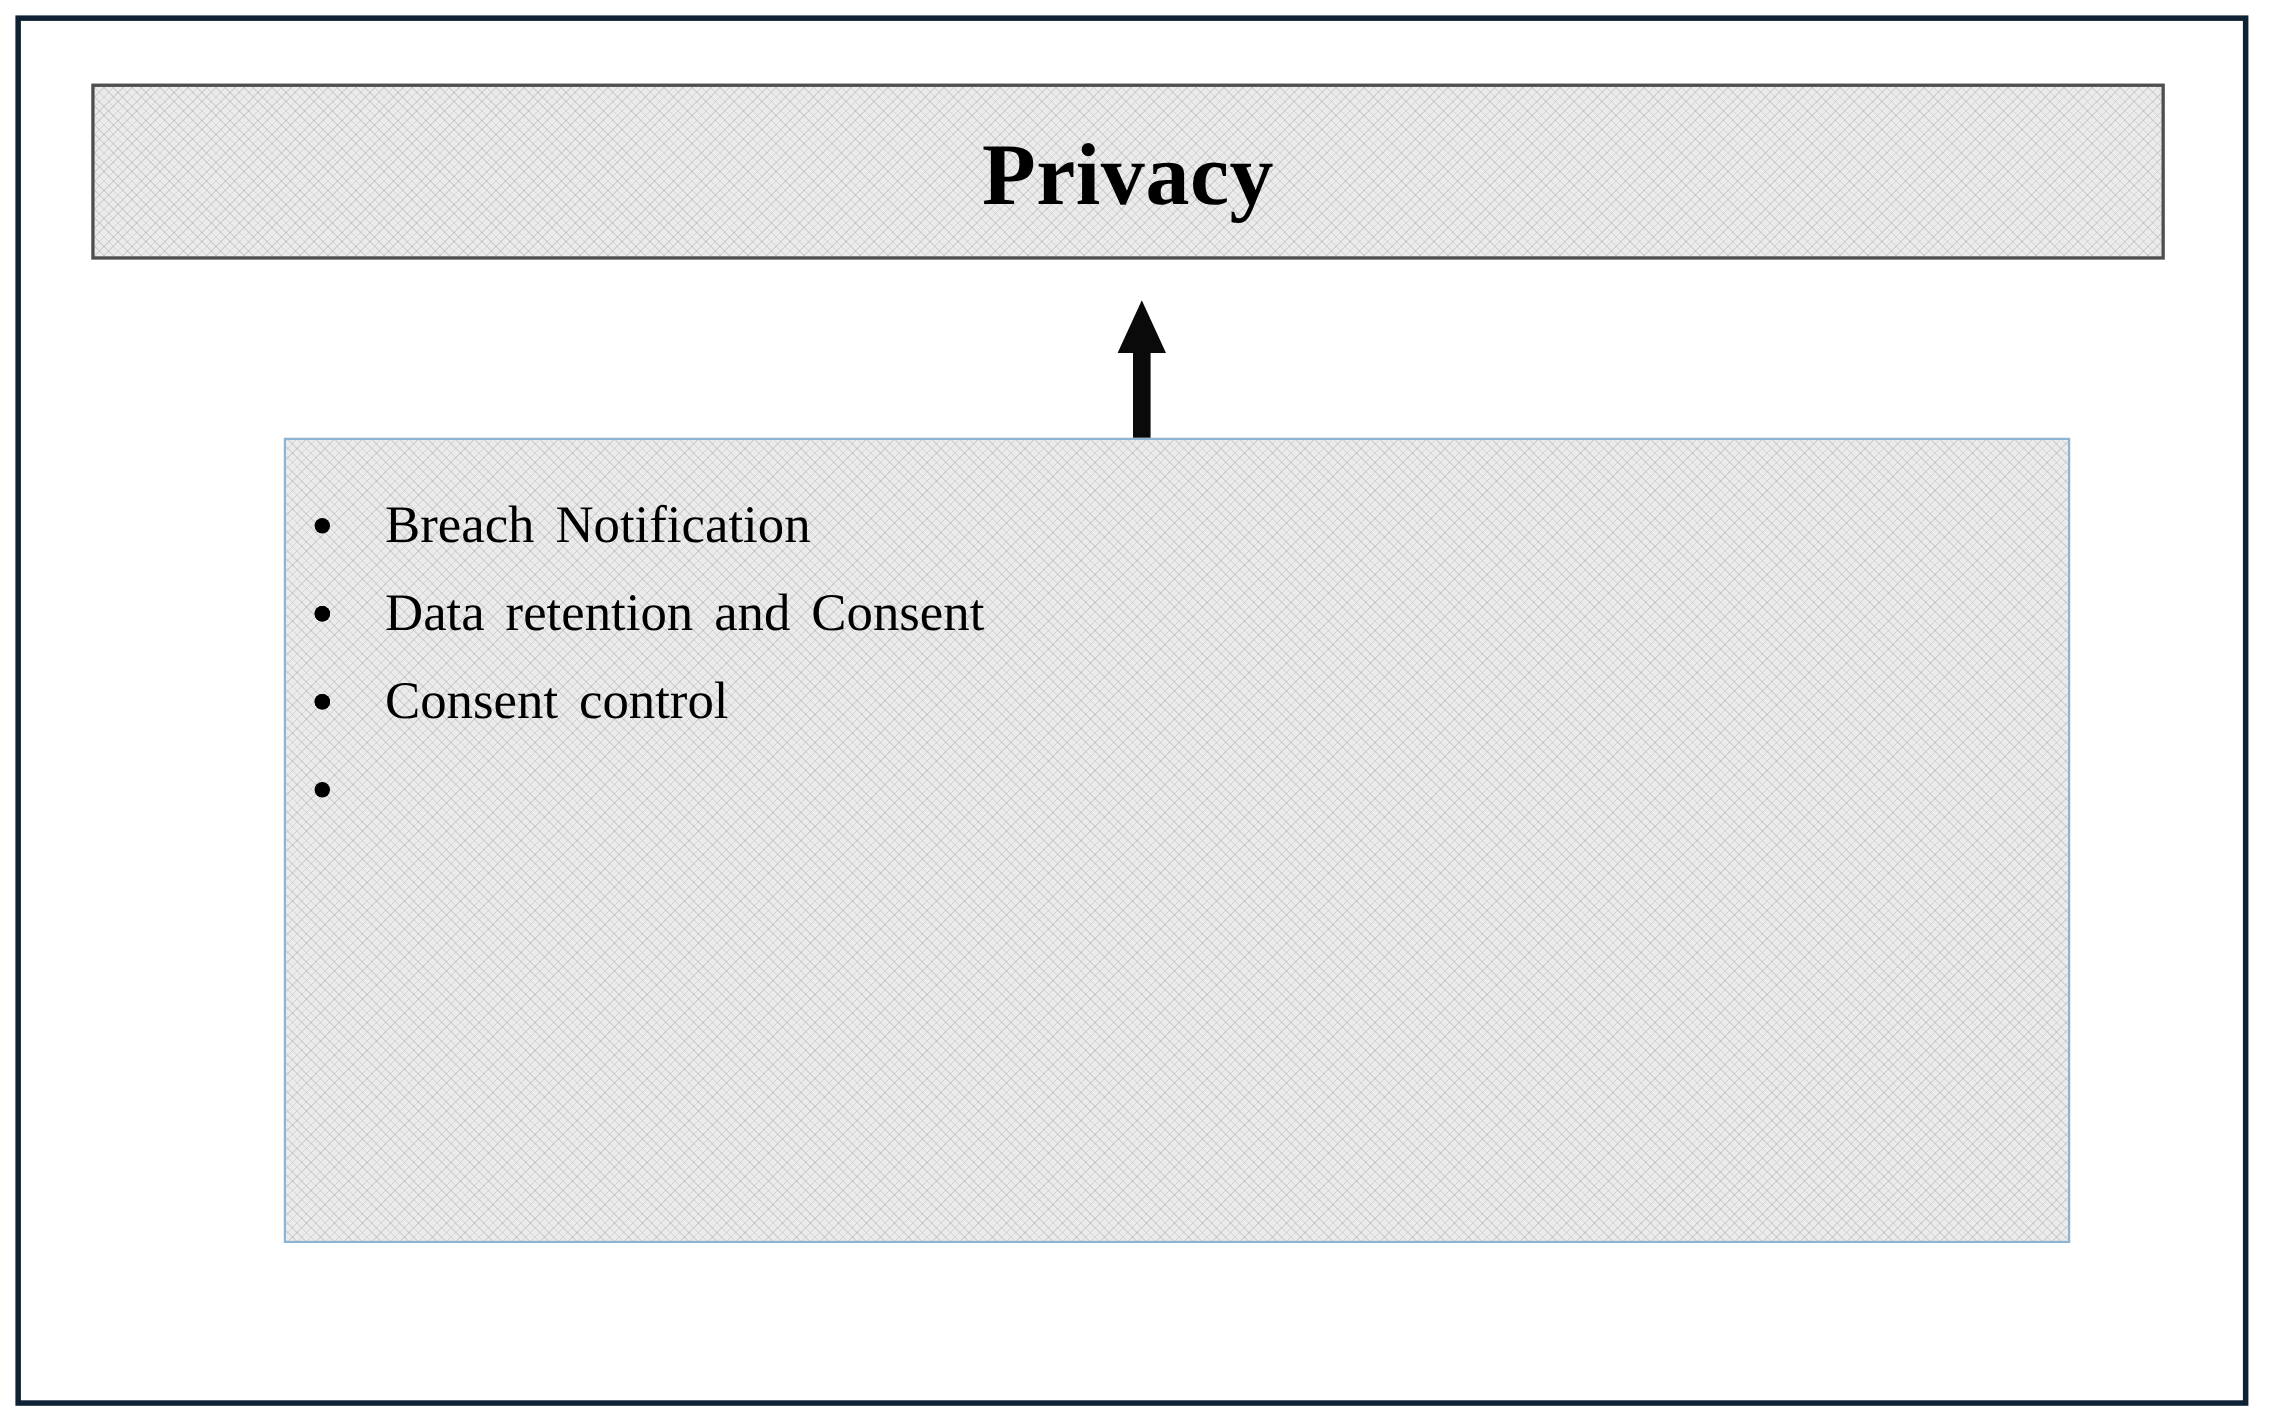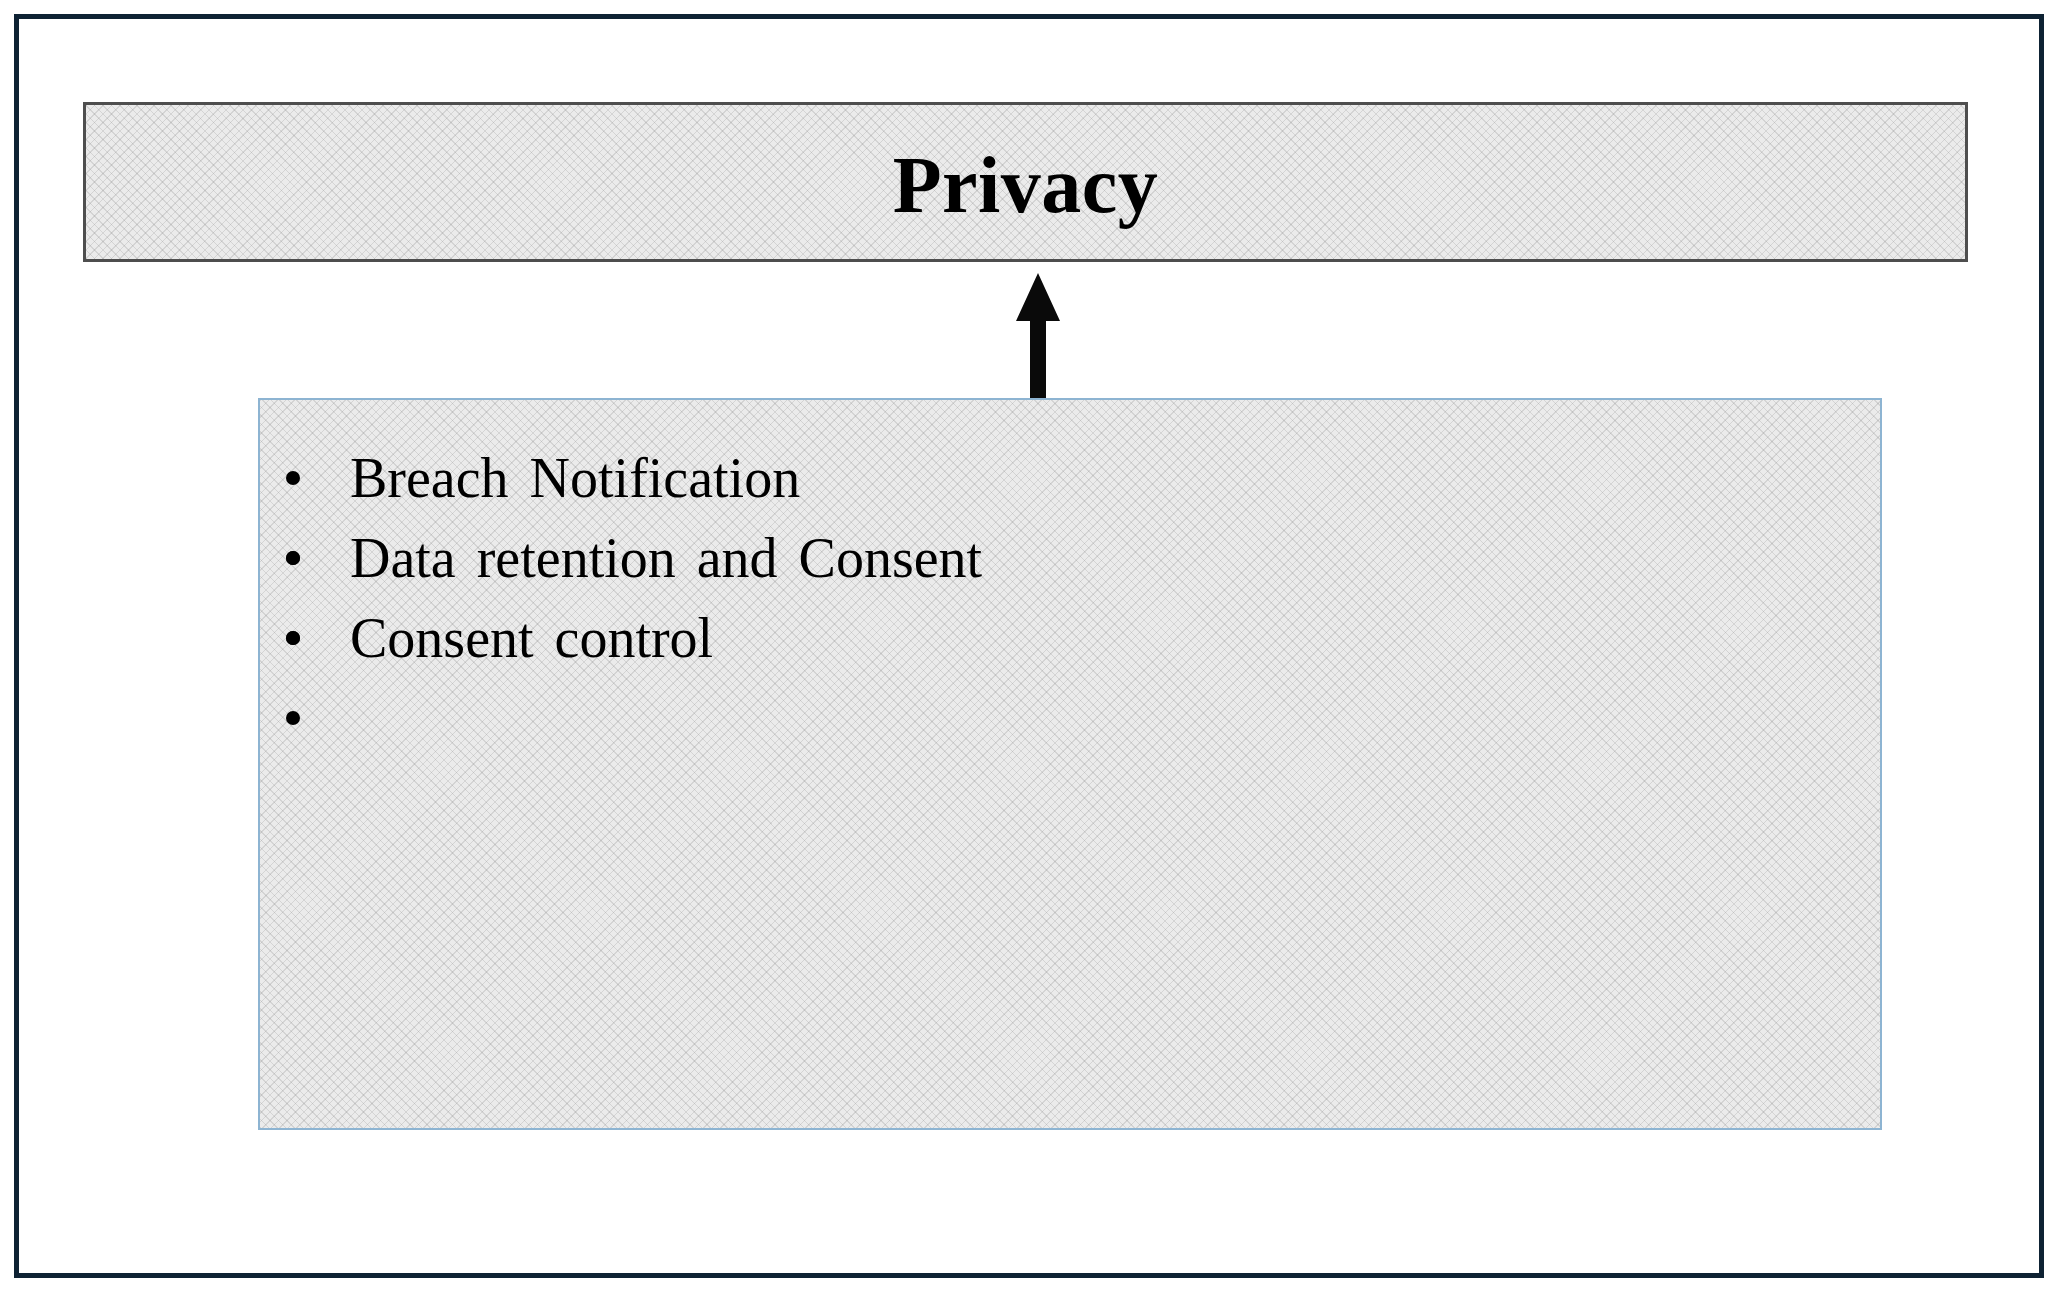--- a/index.html
+++ b/index.html
@@ -29,21 +29,21 @@
   
   .hatch {
     background-color: #ebebeb;
     background-image:
       repeating-linear-gradient(45deg,  rgba(130,130,130,0.22) 0px, rgba(130,130,130,0.22) 1px, transparent 1px, transparent 6px),
       repeating-linear-gradient(135deg, rgba(130,130,130,0.22) 0px, rgba(130,130,130,0.22) 1px, transparent 1px, transparent 6px);
   }
   .header-box {
     position: absolute;
     left: 83px;
-    top: 102px;
+    top: 76px;
     width: 1885px;
     height: 160px;
     border: 3px solid #4e4e4e;
     box-sizing: border-box;
     display: flex;
     align-items: center;
     justify-content: center;
   }
   .header-title {
     font-size: 80px;
@@ -71,21 +71,21 @@
     padding: 38px 40px 0 0;
   }
   .bullet-list {
     margin: 0;
     padding: 0;
     list-style: none;
   }
   .bullet-list li {
     position: relative;
     padding-left: 90px;
-    font-size: 56px;
+    font-size: 48px;
     line-height: 80px;
     color: #000000;
     word-spacing: 7px;
     white-space: nowrap;
   }
   .bullet-dot {
     position: absolute;
     left: 26px;
     top: 33px;
     width: 14px;

